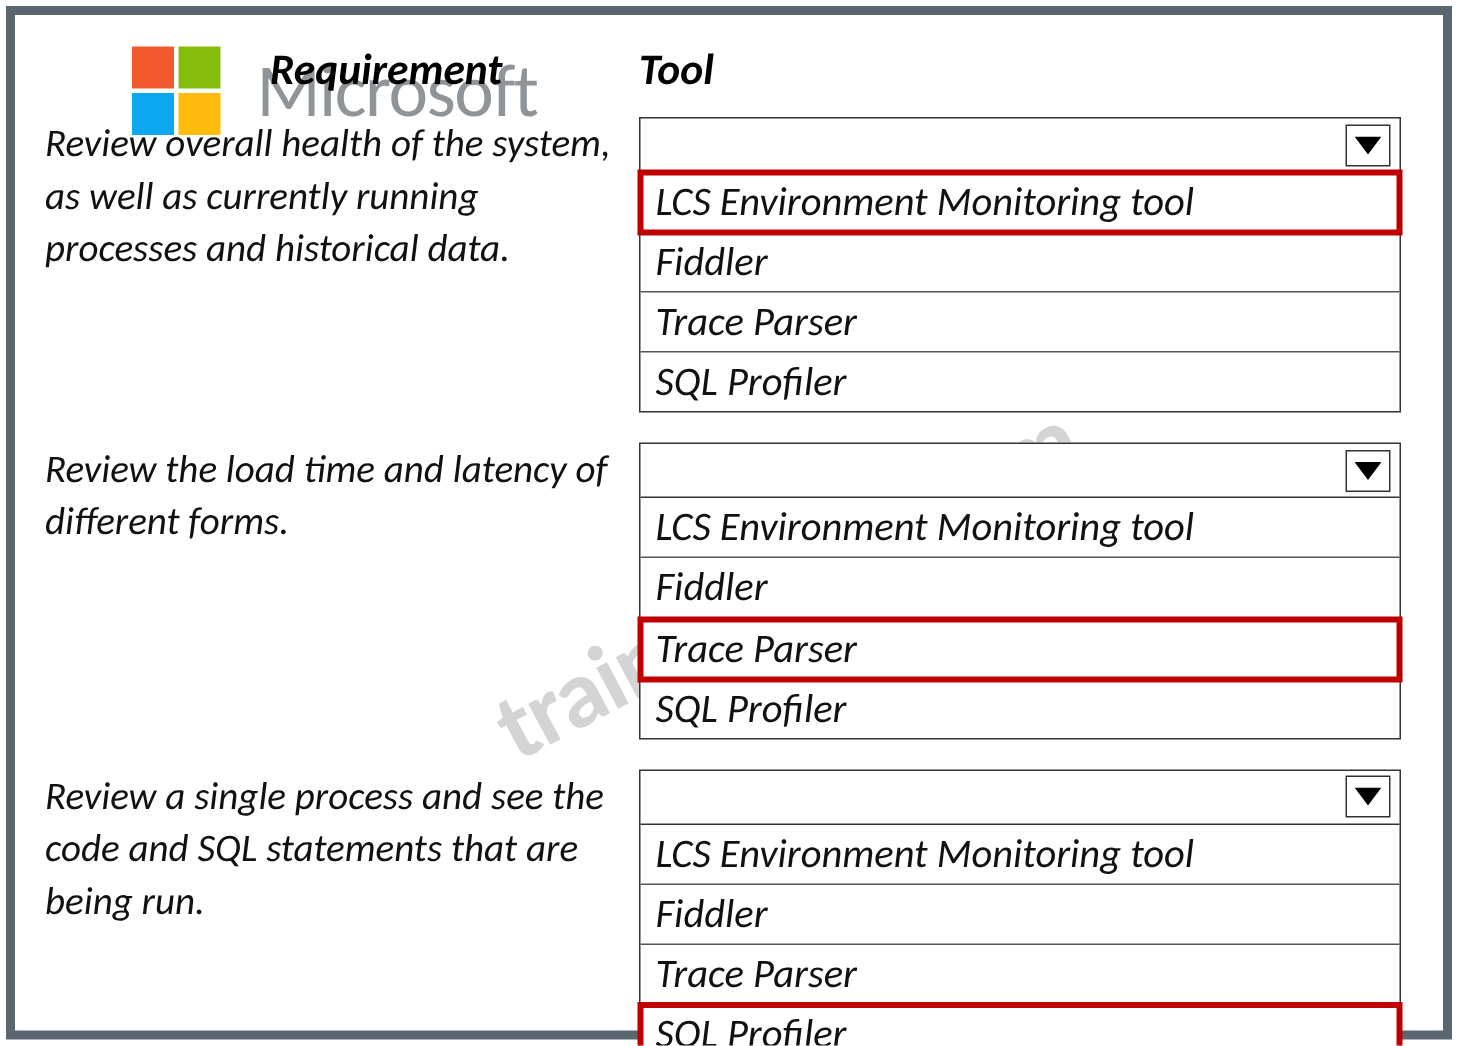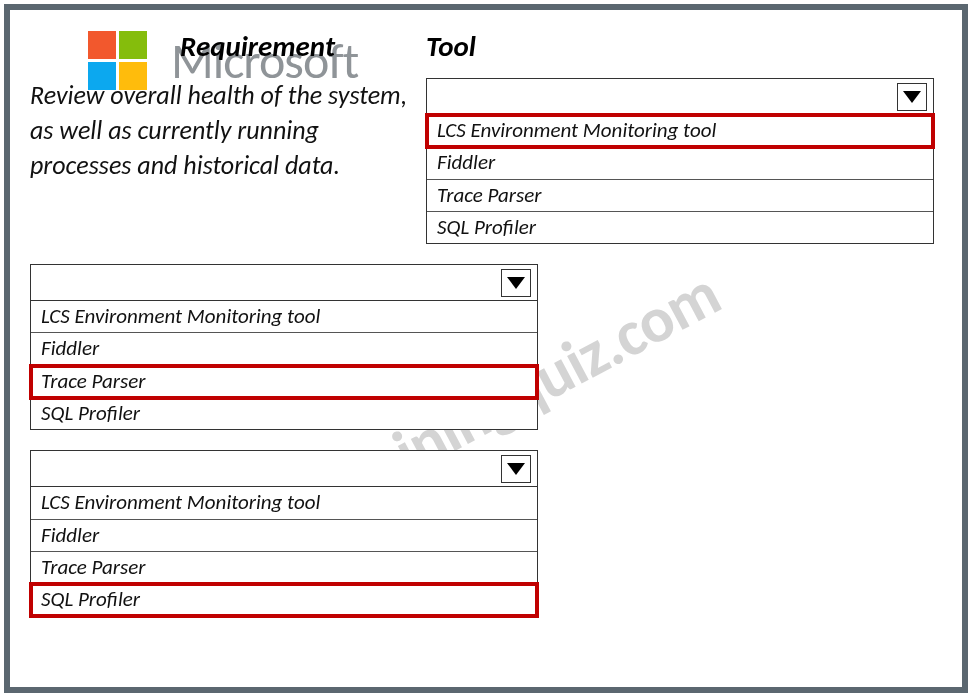--- a/index.html
+++ b/index.html
@@ -107,21 +107,21 @@
       height: 28px;
       border: 1px solid #333;
       display: flex;
       align-items: center;
       justify-content: center;
       background: #fff;
     }
     .dd-arrow-box svg { display:block; }
     .dd-list { }
     .dd-item {
-      font-size: 21px;
+      font-size: 27px;
       color: #111;
       padding: 2px 10px 2px 10px;
       border-bottom: 1px solid #555;
       line-height: 1.3;
       position: relative;
     }
     .dd-item:last-child { border-bottom: none; }
     .dd-item.hl {
       outline: 4px solid #c00000;
       outline-offset: -2px;
@@ -174,40 +174,46 @@
               <div class="dd-item hl">LCS Environment Monitoring tool</div>
               <div class="dd-item">Fiddler</div>
               <div class="dd-item">Trace Parser</div>
               <div class="dd-item">SQL Profiler</div>
             </div>
           </div>
         </div>
       </div>
 
       <div class="row">
+        <div class="col-req">
+          <div class="req-text">Review the load time and latency of different forms.</div>
+        </div>
         <div class="col-tool">
           <div class="dropdown">
             <div class="dd-head">
               <div class="dd-arrow-box">
                 <svg width="18" height="12" viewBox="0 0 18 12">
                     <polygon points="0,0 18,0 9,12" fill="#000"></polygon>
                   </svg>
               </div>
             </div>
             <div class="dd-list">
               <div class="dd-item">LCS Environment Monitoring tool</div>
               <div class="dd-item">Fiddler</div>
               <div class="dd-item hl">Trace Parser</div>
               <div class="dd-item">SQL Profiler</div>
             </div>
           </div>
         </div>
       </div>
 
       <div class="row">
+        <div class="col-req">
+          <div class="req-text">Review a single process and see the code and SQL statements that are being run.</div>
+        </div>
         <div class="col-tool">
           <div class="dropdown">
             <div class="dd-head">
               <div class="dd-arrow-box">
                 <svg width="18" height="12" viewBox="0 0 18 12">
                     <polygon points="0,0 18,0 9,12" fill="#000"></polygon>
                   </svg>
               </div>
             </div>
             <div class="dd-list">

